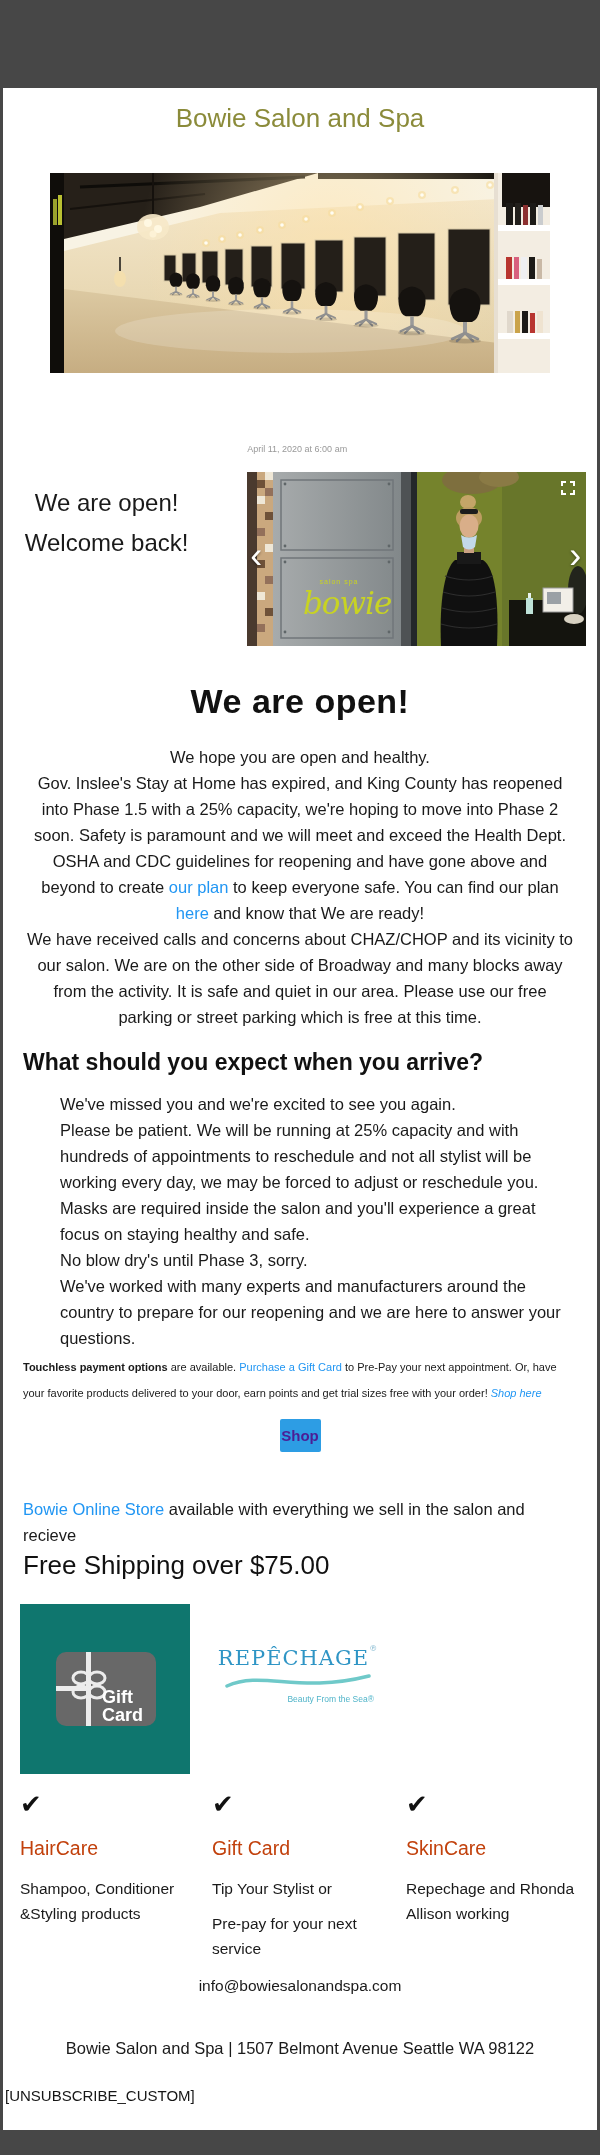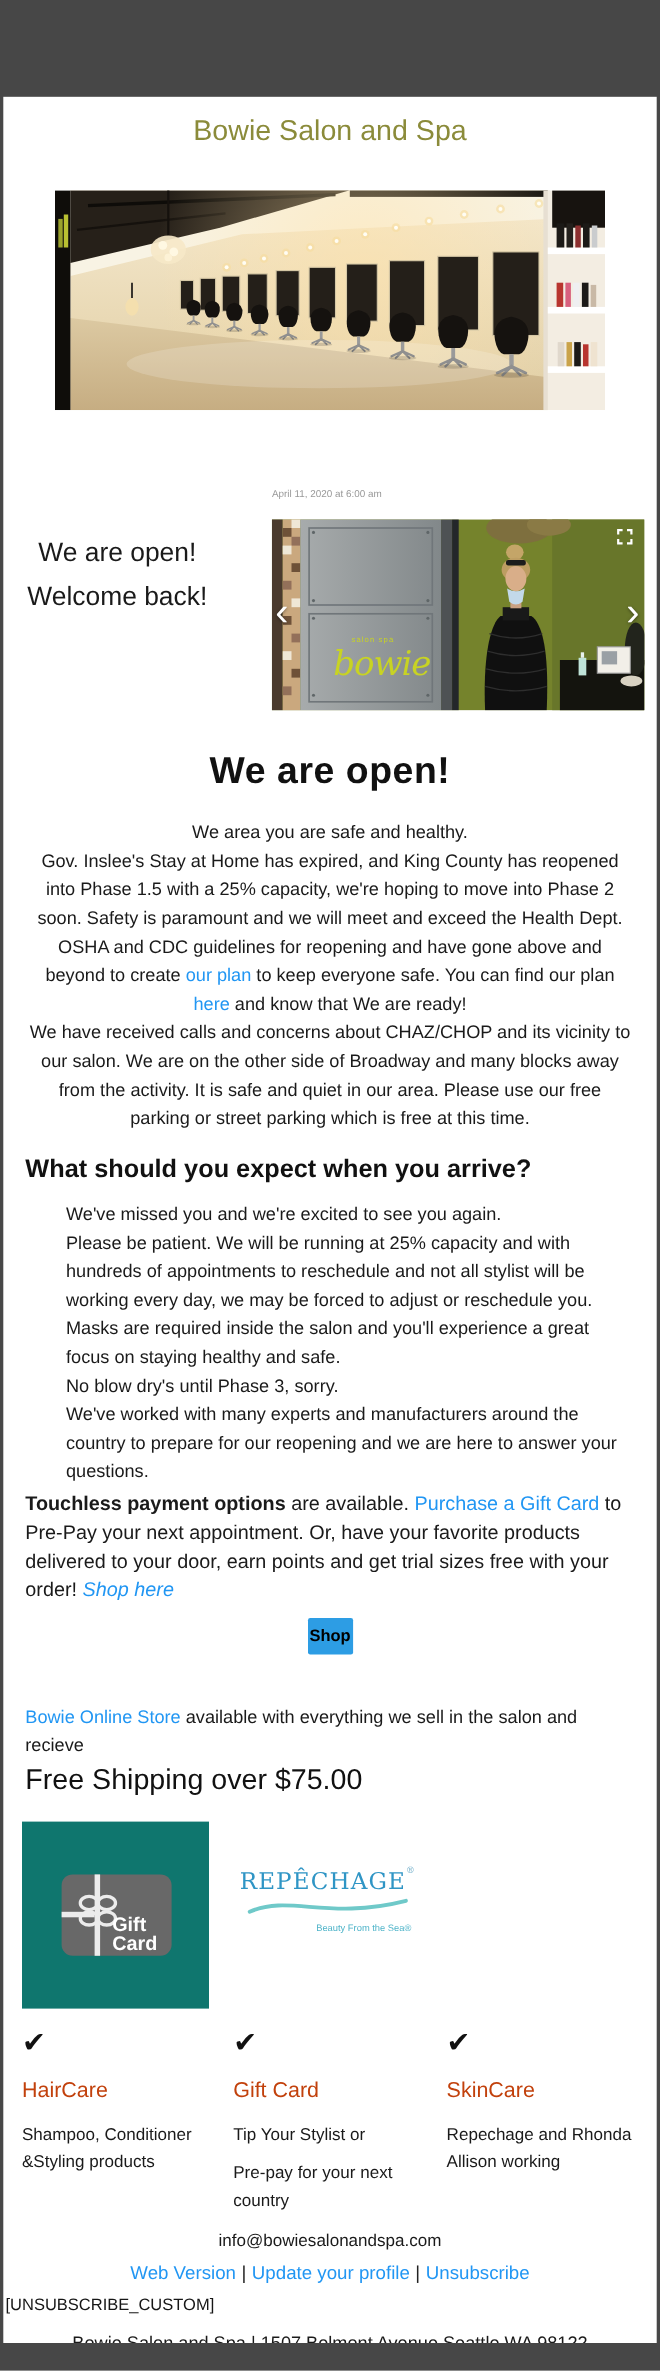--- a/index.html
+++ b/index.html
@@ -28,25 +28,25 @@
 
   .intro{margin:22px 24px 0;text-align:center;font-size:16.5px;line-height:26px;color:#1a1a1a;}
   .intro p{margin:0;}
   a.inline-link{color:#2196f3;text-decoration:none;cursor:pointer;}
   a.inline-link.it{font-style:italic;}
 
   .expect-heading{margin:17px 20px 0;font-size:23px;line-height:31px;font-weight:bold;color:#111;}
   .items{margin:13px 20px 0 57px;font-size:16.5px;line-height:26px;color:#1a1a1a;}
   .items p{margin:0;}
 
-  .payment{margin:3px 20px 0;font-size:18px;line-height:26px;color:#1a1a1a;}
+  .payment{margin:3px 20px 0;font-size:11px;line-height:26px;color:#1a1a1a;}
   .payment b{font-weight:bold;}
 
   .btn-row{margin-top:13px;text-align:center;}
-  .shop-btn{display:inline-block;width:41px;height:33px;line-height:33px;background:#2d9de4;color:#000000;font-weight:bold;font-size:15px;text-align:center;border:none;border-radius:2px;cursor:pointer;text-decoration:none;font-family:"Liberation Sans",sans-serif;}
+  .shop-btn{display:inline-block;width:41px;height:33px;line-height:33px;background:#2d9de4;color:#4c1d95;font-weight:bold;font-size:15px;text-align:center;border:none;border-radius:2px;cursor:pointer;text-decoration:none;font-family:"Liberation Sans",sans-serif;}
 
   .store-line{margin:44px 20px 0;font-size:16.5px;line-height:26px;color:#1a1a1a;}
   .shipping{margin:1px 20px 0;font-size:26px;line-height:33px;color:#111;}
 
   .prod-grid{display:grid;grid-template-columns:170px 172px 172px;column-gap:22px;margin-left:17px;}
   .prod-row{margin-top:22px;}
   .pimg{width:100%;height:170px;overflow:hidden;position:relative;cursor:pointer;}
   .pimg.shu{background:#000;display:flex;flex-direction:column;justify-content:center;align-items:center;}
   .shu-main{color:#fff;font-weight:bold;font-size:23px;letter-spacing:0;transform:scaleX(.95);white-space:nowrap;}
   .shu-block{display:inline-block;margin-top:14px;}
@@ -283,21 +283,21 @@
               <path d="M2,6 L2,2 L6,2 M10,2 L14,2 L14,6 M14,10 L14,14 L10,14 M6,14 L2,14 L2,10" stroke="#ffffff" stroke-width="2" fill="none"></path>
             </svg>
           </span>
         </div>
       </div>
     </div>
 
     <h1 class="open-heading">We are open!</h1>
 
     <div class="intro">
-      <p>We area you are safe and healthy.</p>
+      <p>We hope you are open and healthy.</p>
       <p>
         <span>Gov. Inslee's Stay at Home has expired, and King County has reopened into Phase 1.5 with a 25% capacity, we're hoping to move into Phase 2 soon. Safety is paramount and we will meet and exceed the Health Dept. OSHA and CDC guidelines for reopening and have gone above and beyond to create </span><a class="inline-link">our plan</a><span> to keep everyone safe. You can find our plan </span><a class="inline-link">here</a><span> and know that We are ready!</span>
       </p>
       <p>We have received calls and concerns about CHAZ/CHOP and its vicinity to our salon. We are on the other side of Broadway and many blocks away from the activity. It is safe and quiet in our area. Please use our free parking or street parking which is free at this time.</p>
     </div>
 
     <h2 class="expect-heading">What should you expect when you arrive?</h2>
 
     <div class="items">
       <p>We've missed you and we're excited to see you again.</p>
@@ -357,30 +357,27 @@
       <span class="ptitle">SkinCare</span>
     </div>
 
     <div class="prod-grid pdesc-row">
       <div class="pdesc">
         <div>Shampoo, Conditioner</div>
         <div> &amp;Styling products</div>
       </div>
       <div class="pdesc">
         <div>Tip Your Stylist or</div>
-        <div class="para2">Pre-pay for your next country</div>
+        <div class="para2">Pre-pay for your next service</div>
       </div>
       <div class="pdesc">
         <div>Repechage and Rhonda</div>
         <div>Allison working</div>
       </div>
     </div>
 
     <div class="footer-email">info@bowiesalonandspa.com</div>
-    <div class="footer-links">
-      <a>Web Version</a><span class="pipe">|</span><a>Update your profile</a><span class="pipe">|</span><a>Unsubscribe</a>
-    </div>
     <div class="footer-address">Bowie Salon and Spa | 1507 Belmont Avenue Seattle WA 98122</div>
 
   </div>
 
   <div class="bottom-tag">[UNSUBSCRIBE_CUSTOM]</div>
 </div>
 
 </body></html>

